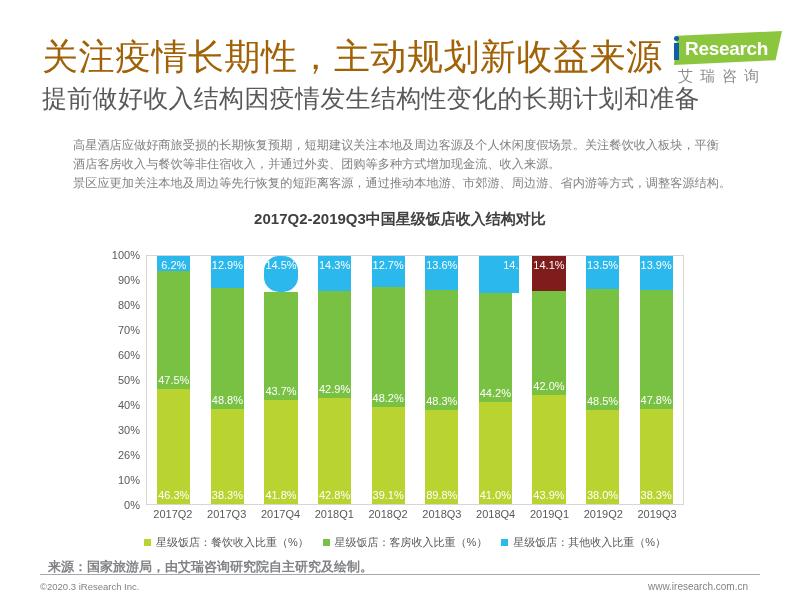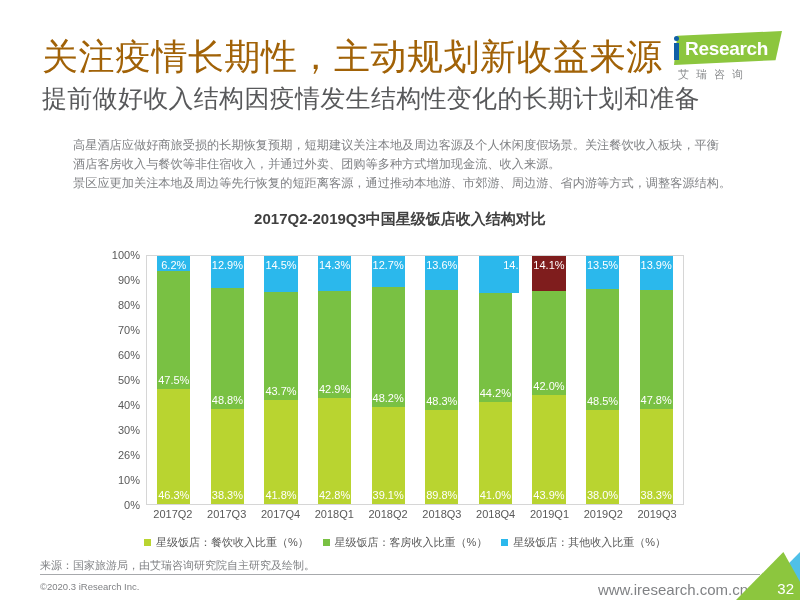--- a/index.html
+++ b/index.html
@@ -67,21 +67,21 @@
     left: 25px; top: 7px;
     font-size: 19px;
     font-weight: bold;
     color: #ffffff;
     letter-spacing: -0.3px;
     line-height: 21px;
   }
   .logo-cn {
     position: absolute;
     left: 18px; top: 36px;
-    font-size: 11px;
+    font-size: 15px;
     color: #8A8C8E;
     letter-spacing: 7px;
     white-space: nowrap;
     text-align: center;
   }
 
   
   .body-text {
     position: absolute;
     left: 36px; top: 136px;
@@ -200,42 +200,43 @@
   }
   .legend-swatch {
     width: 7px; height: 7px;
     margin-right: 5px;
     flex: none;
   }
 
   
   .source {
     position: absolute;
-    left: 40px; top: 558px;
-    font-size: 11px;
+    left: 48px; top: 558px;
+    font-size: 13px;
     color: #808285;
     white-space: nowrap;
+    font-weight: bold;
   }
   .rule {
     position: absolute;
     left: 40px; top: 574px;
     width: 720px; height: 1px;
     background: #A7A9AC;
   }
   .copyright {
     position: absolute;
     left: 40px; top: 581px;
     font-size: 9.5px;
     color: #808285;
     white-space: nowrap;
   }
   .website {
     position: absolute;
     right: 52px; top: 581px;
-    font-size: 15px;
+    font-size: 10px;
     color: #808285;
     white-space: nowrap;
   }
   .corner {
     position: absolute;
     right: 0; bottom: 0;
     width: 64px; height: 48px;
     overflow: hidden;
   }
   .corner-blue {
@@ -322,21 +323,21 @@
               <div class="seg room" style="background: rgb(121, 193, 67); height: 48.8%;">
                 <span class="seg-label">48.8%</span>
               </div>
               <div class="seg food" style="background: rgb(185, 212, 48); height: 38.3%;">
                 <span class="seg-label">38.3%</span>
               </div>
             </div>
           </div>
           <div class="bar-slot">
             <div class="bar">
-              <div class="seg other" style="background: rgb(43, 184, 236); height: 14.5%;">
+              <div class="seg other" style="background: rgb(43, 184, 236); height: 14.5%; border-radius: 15px;">
                 <span class="seg-label">14.5%</span>
               </div>
               <div class="seg room" style="background: rgb(121, 193, 67); height: 43.7%;">
                 <span class="seg-label">43.7%</span>
               </div>
               <div class="seg food" style="background: rgb(185, 212, 48); height: 41.8%;">
                 <span class="seg-label">41.8%</span>
               </div>
             </div>
           </div>
@@ -461,19 +462,14 @@
         <span class="legend-swatch" style="background: rgb(43, 184, 236);"></span>
         <span>星级饭店：其他收入比重（%）</span>
       </div>
     </div>
 
   <div class="source">来源：国家旅游局，由艾瑞咨询研究院自主研究及绘制。</div>
   <div class="rule"></div>
   <div class="copyright">©2020.3 iResearch Inc.</div>
   <div class="website">www.iresearch.com.cn</div>
 
-  <div class="corner">
-    <div class="corner-blue"></div>
-    <div class="corner-green"></div>
-    <div class="page-num">32</div>
-  </div>
 
 </div>
 
 </body></html>

